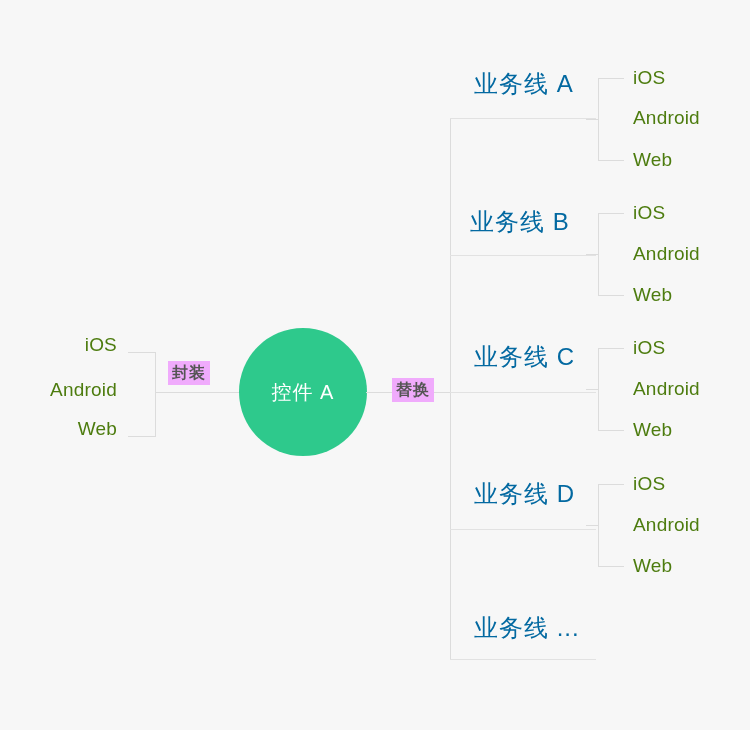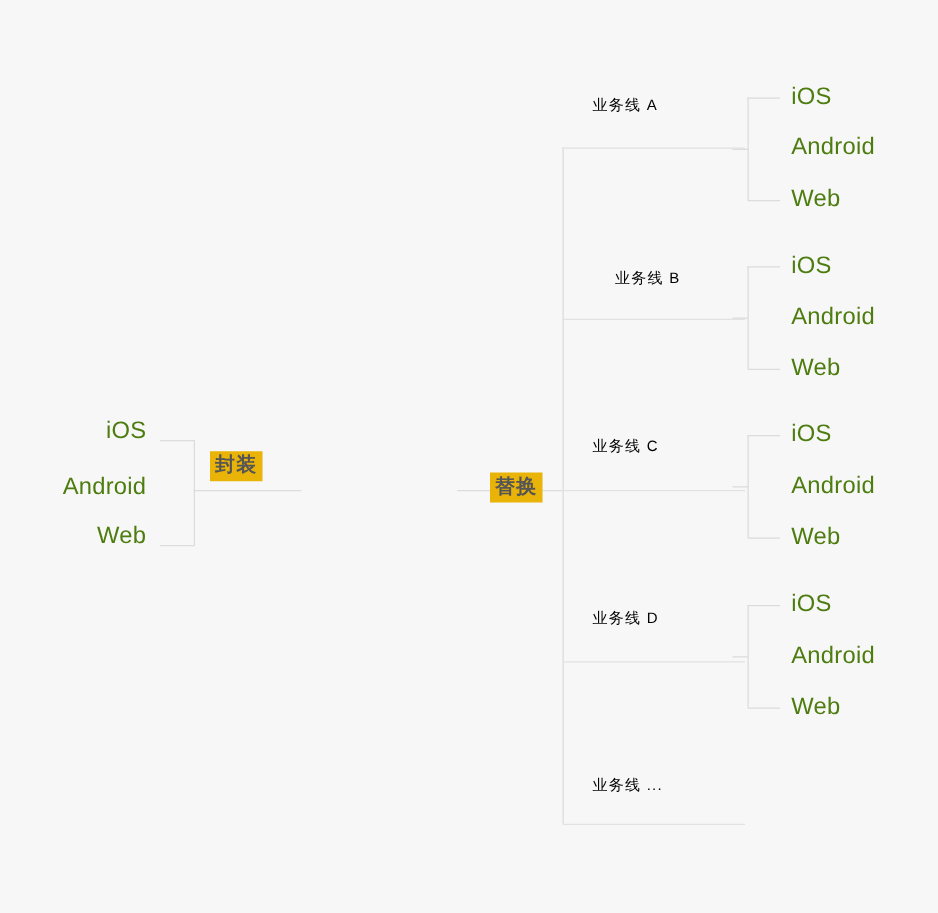--- a/index.html
+++ b/index.html
@@ -28,33 +28,33 @@
     font-size: 19px;
     line-height: 22px;
     white-space: nowrap;
     letter-spacing: 0.2px;
   }
   .node-text.platform {
     font-size: 19px;
     color: #4d7c0f;
   }
   .node-text.branch {
-    font-size: 12px;
-    color: #000000;
+    font-size: 24px;
+    color: #0369a1;
     letter-spacing: 1px;
   }
   .rel-label {
     position: absolute;
     color: #555555;
     font-size: 16px;
     font-weight: bold;
     line-height: 20px;
     white-space: nowrap;
     letter-spacing: 1px;
-    background: #eab308;
+    background: #f0abfc;
     padding: 2px 4px;
   }
 
   
   .center-node {
     position: absolute;
     left: 239px;
     top: 328px;
     width: 128px;
     height: 128px;
@@ -97,20 +97,23 @@
     <div class="node-text platform" style="left:0; top:418px; width:117px; text-align:right;">Web</div>
   </div>
 
   <div class="line v" style="left:155px; top:352px; height:84px;"></div>
   <div class="line h" style="left:128px; top:352px; width:28px;"></div>
   <div class="line h" style="left:128px; top:436px; width:28px;"></div>
   <div class="line h" style="left:155px; top:392px; width:86px;"></div>
 
   <div class="rel-label" style="left:168px; top:361px;">封装</div>
 
+  <div class="center-node">
+    <span class="center-node-label">控件 A</span>
+  </div>
 
   <div class="line h" style="left:366px; top:392px; width:85px;"></div>
   <div class="rel-label" style="left:392px; top:378px;">替换</div>
 
   <div class="line v" style="left:450px; top:118px; height:541px;"></div>
 
   <div class="line h soft" style="left:450px; top:118px; width:146px;"></div>
   <div class="line h soft" style="left:450px; top:255px; width:146px;"></div>
   <div class="line h soft" style="left:450px; top:392px; width:146px;"></div>
   <div class="line h soft" style="left:450px; top:529px; width:146px;"></div>
@@ -123,21 +126,21 @@
     <div class="line h" style="left:598px; top:78px; width:26px;"></div>
     <div class="line h" style="left:598px; top:160px; width:26px;"></div>
     <div class="line h" style="left:586px; top:119px; width:13px;"></div>
 
     <div class="node-text platform" style="left:633px; top:67px;">iOS</div>
     <div class="node-text platform" style="left:633px; top:107px;">Android</div>
     <div class="node-text platform" style="left:633px; top:149px;">Web</div>
   </div>
 
   <div>
-    <div class="node-text branch" style="left:492px; top:211px;">业务线 B</div>
+    <div class="node-text branch" style="left:470px; top:211px;">业务线 B</div>
 
     <div class="line v" style="left:598px; top:213px; height:82px;"></div>
     <div class="line h" style="left:598px; top:213px; width:26px;"></div>
     <div class="line h" style="left:598px; top:295px; width:26px;"></div>
     <div class="line h" style="left:586px; top:254px; width:13px;"></div>
 
     <div class="node-text platform" style="left:633px; top:202px;">iOS</div>
     <div class="node-text platform" style="left:633px; top:243px;">Android</div>
     <div class="node-text platform" style="left:633px; top:284px;">Web</div>
   </div>

